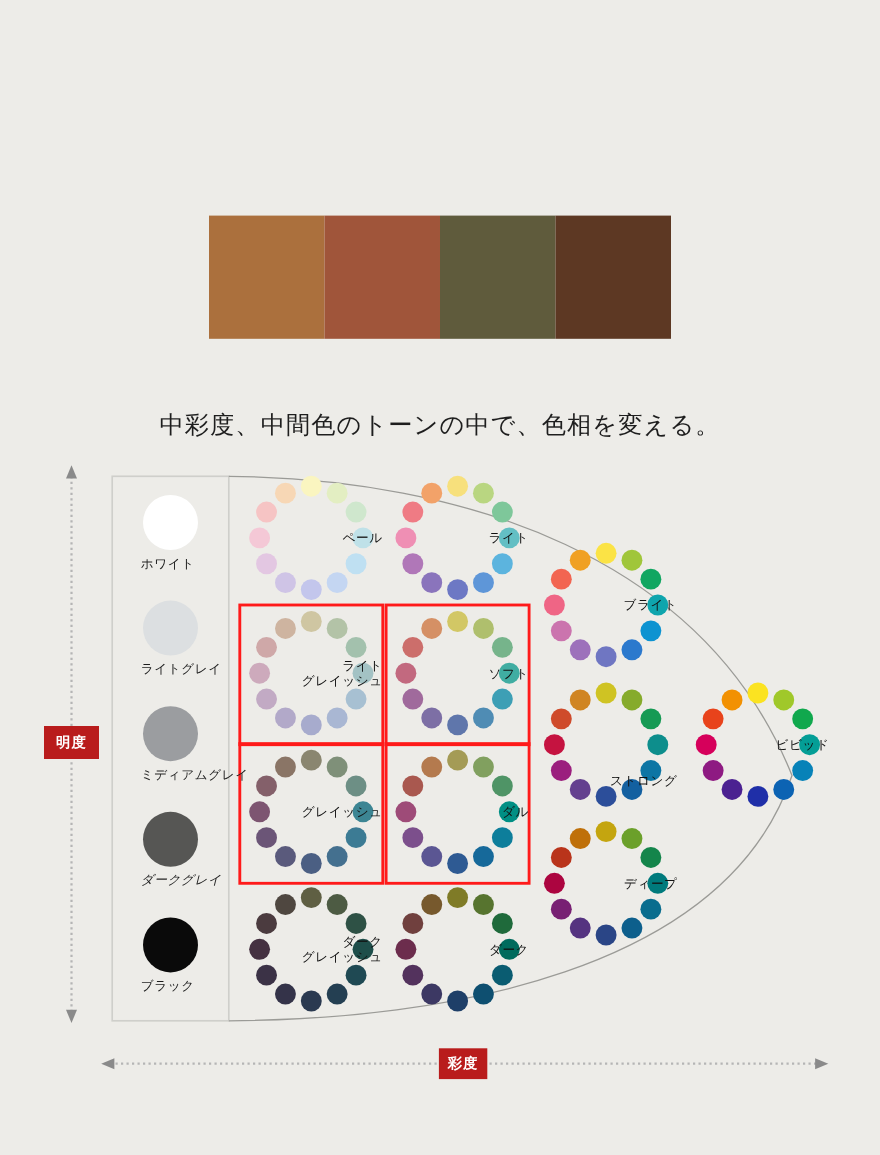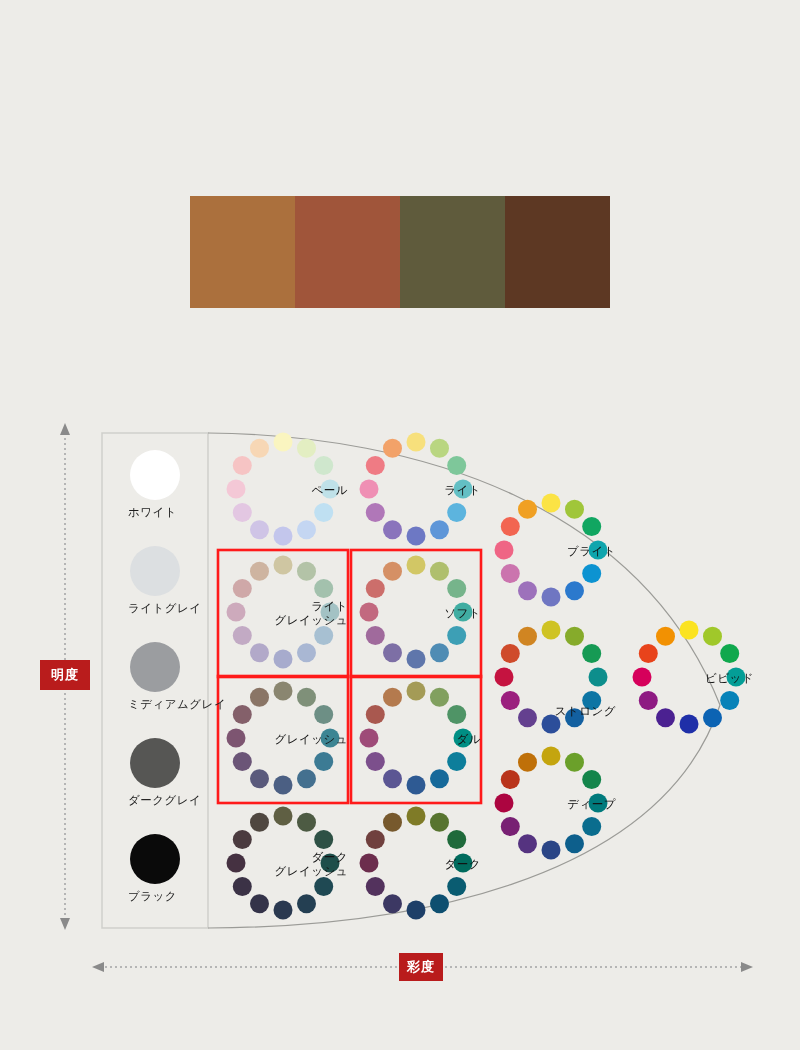--- a/index.html
+++ b/index.html
@@ -62,20 +62,21 @@
 <div class="page">
 
 
   <div class="swatches" id="swatch-strip">
       <div class="swatch" style="background: rgb(171, 112, 61);"></div>
       <div class="swatch" style="background: rgb(160, 85, 58);"></div>
       <div class="swatch" style="background: rgb(95, 91, 60);"></div>
       <div class="swatch" style="background: rgb(93, 56, 35);"></div>
     </div>
 
+  <p class="desc">中彩度、中間色のトーンの中で、色相を変える。</p>
 
   <div class="tonemap">
     <svg width="800" height="580" viewBox="0 0 800 580">
 
       <line x1="65" y1="18" x2="65" y2="505" stroke="#b5b5b5" stroke-width="2" stroke-dasharray="2 3"></line>
       <polygon points="65,8 60,20 70,20" fill="#8a8a8a"></polygon>
       <polygon points="65,515 60,503 70,503" fill="#8a8a8a"></polygon>
 
       <line x1="100" y1="552" x2="745" y2="552" stroke="#b5b5b5" stroke-width="2" stroke-dasharray="2 3"></line>
       <polygon points="92,552 104,547 104,557" fill="#8a8a8a"></polygon>
@@ -267,21 +268,21 @@
           <rect x="351" y="135" width="130" height="127" fill="none" stroke="#ff1a1a" stroke-width="2.6"></rect>
           <rect x="218" y="261" width="130" height="127" fill="none" stroke="#ff1a1a" stroke-width="2.6"></rect>
           <rect x="351" y="261" width="130" height="127" fill="none" stroke="#ff1a1a" stroke-width="2.6"></rect>
         </g>
     </svg>
 
     <div id="gray-labels">
         <div class="gray-col-label" style="left: 100px; top: 90px;">ホワイト</div>
         <div class="gray-col-label" style="left: 100px; top: 186px;">ライトグレイ</div>
         <div class="gray-col-label" style="left: 100px; top: 282px;">ミディアムグレイ</div>
-        <div class="gray-col-label" style="left: 100px; top: 378px;">ダークグレイ</div>
+        <div class="gray-col-label" style="left: 100px; top: 378px; font-style: italic;">ダークグレイ</div>
         <div class="gray-col-label" style="left: 100px; top: 474px;">ブラック</div>
       </div>
     <div id="ring-labels">
         <div class="ring-label" style="left: 218px; top: 68px;">
           <div>ペール</div>
         </div>
         <div class="ring-label" style="left: 351px; top: 68px;">
           <div>ライト</div>
         </div>
         <div class="ring-label" style="left: 218px; top: 184px;">

